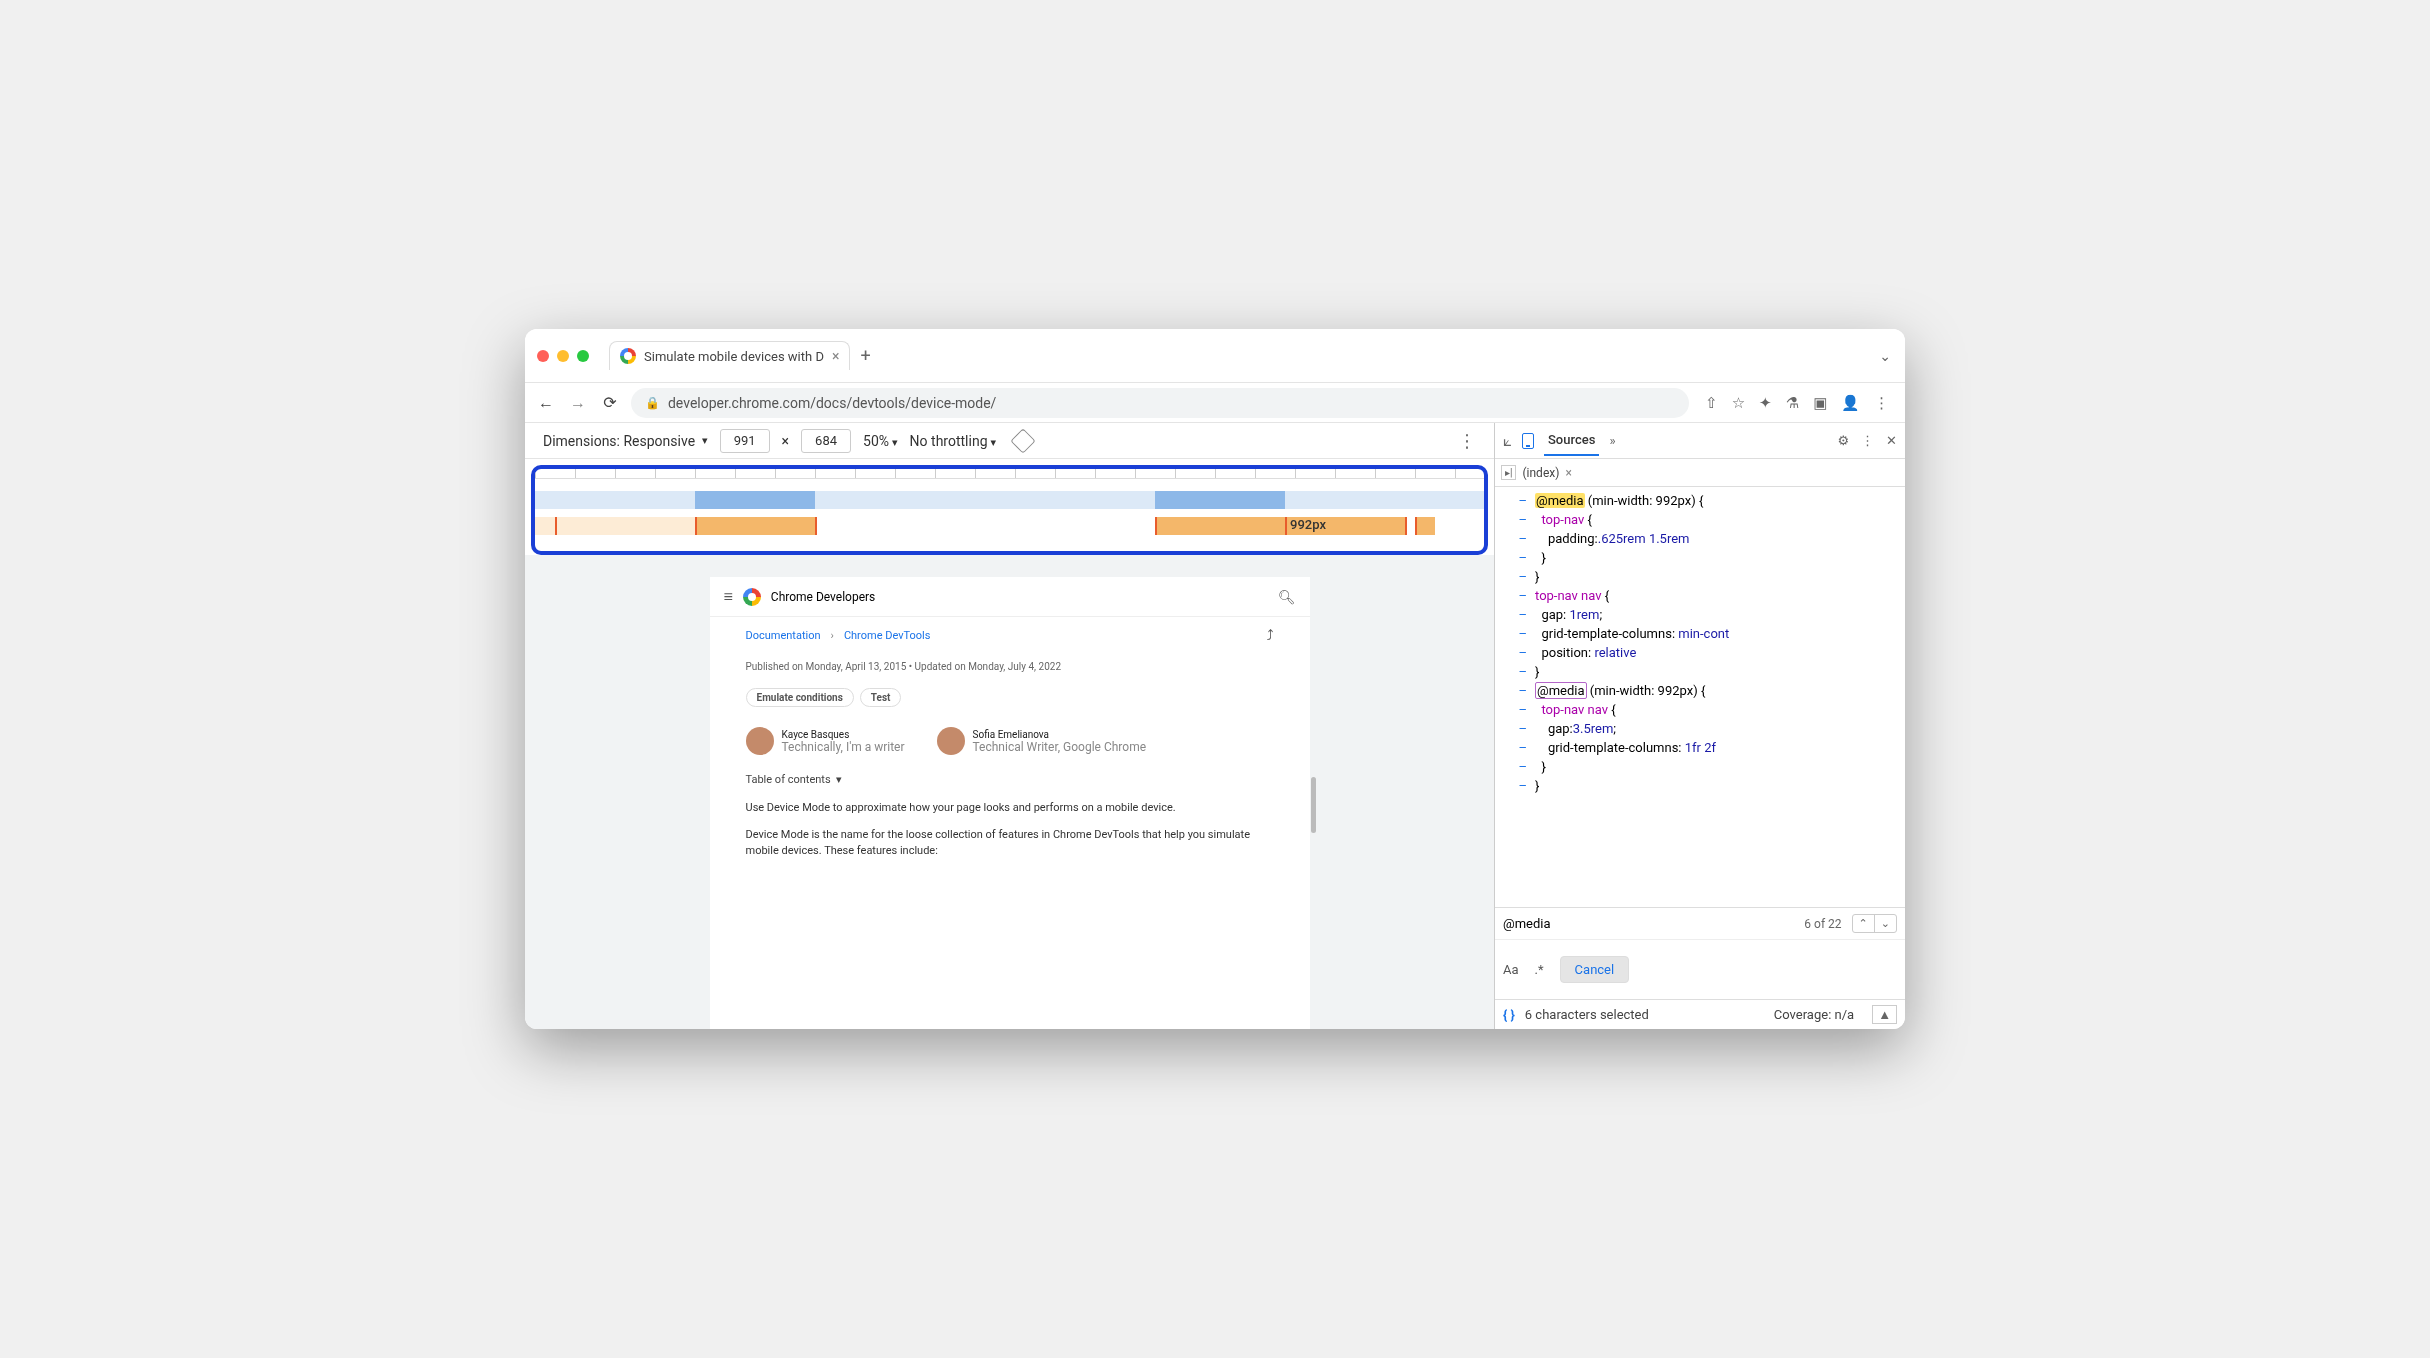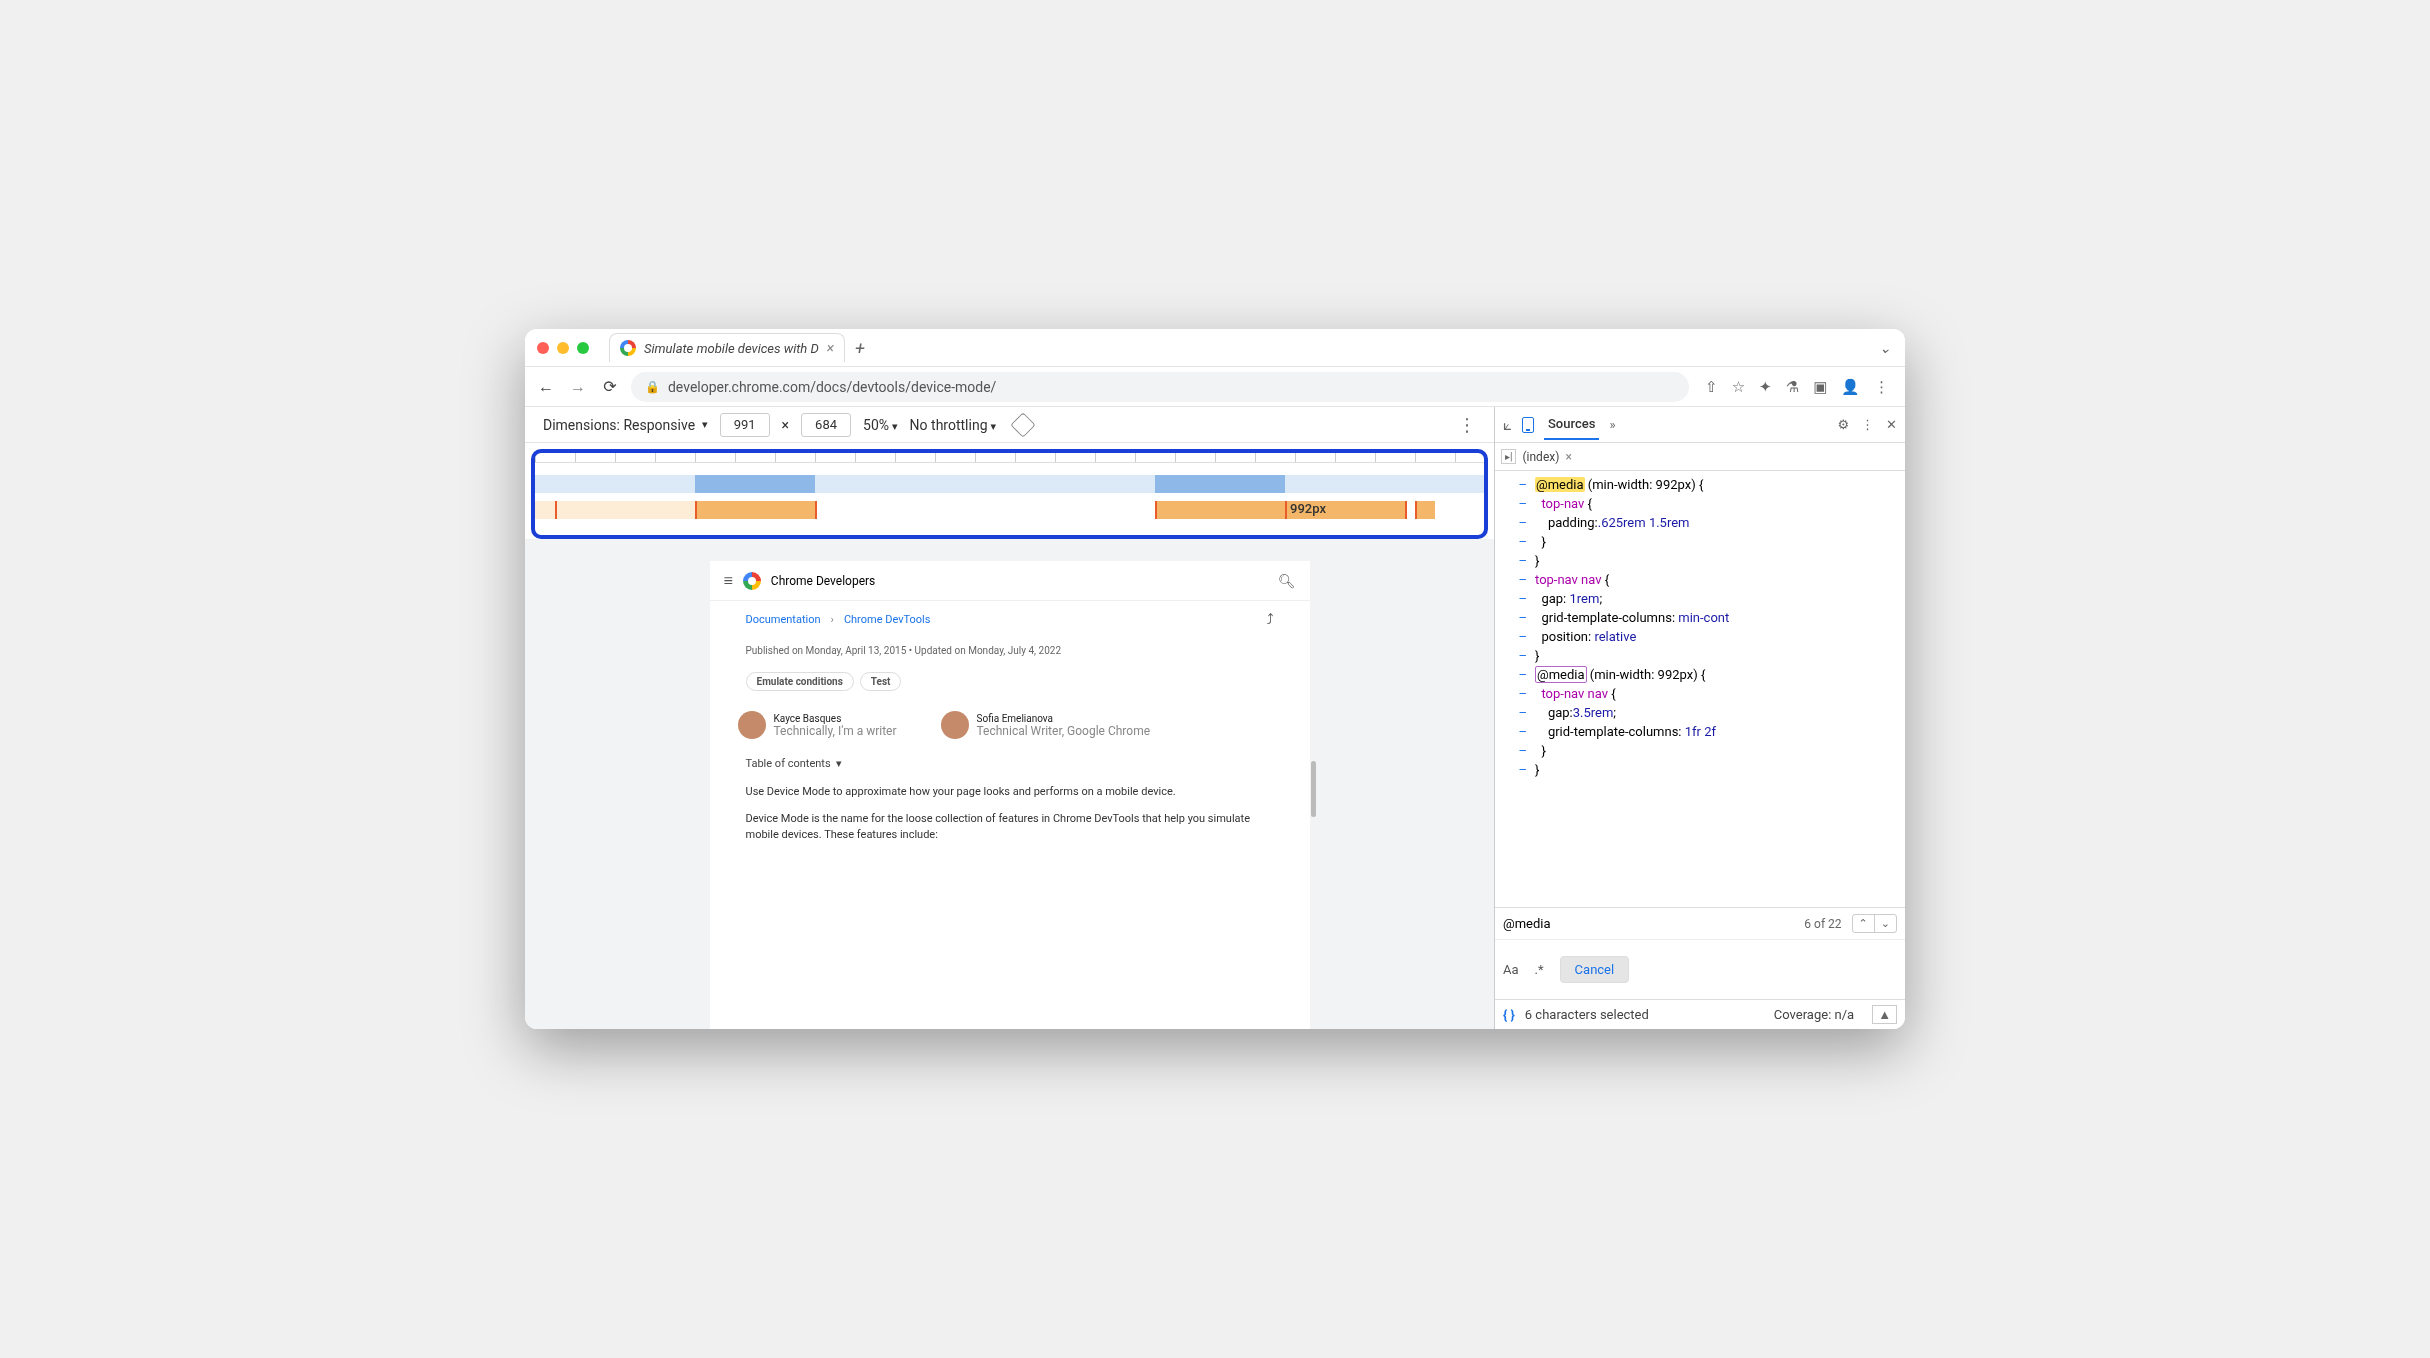--- a/index.html
+++ b/index.html
@@ -1,18 +1,18 @@
 <!DOCTYPE html>
 <html><head>
 <meta charset="utf-8">
 <style>
 * { margin:0; padding:0; box-sizing:border-box; font-family:-apple-system,BlinkMacSystemFont,"Segoe UI",Roboto,sans-serif; }
 body { background:#f0f0f0; display:flex; justify-content:center; align-items:center; min-height:100vh; padding:40px; }
 .window { width:1380px; height:700px; background:#fff; border-radius:12px; box-shadow:0 20px 60px rgba(0,0,0,0.35); overflow:hidden; display:flex; flex-direction:column; }
-.titlebar { height:38px; background:#fff; display:flex; align-items:center; padding:0 12px; border-bottom:1px solid #e4e4e4; position:relative;font-style:italic; }
+.titlebar { height:54px; background:#fff; display:flex; align-items:center; padding:0 12px; border-bottom:1px solid #e4e4e4; position:relative; }
 .traffic { display:flex; gap:8px; margin-right:20px; }
 .dot { width:12px; height:12px; border-radius:50%; }
 .dot.red{background:#ff5f57}.dot.yel{background:#ffbd2e}.dot.grn{background:#28c940}
 .tab { display:flex; align-items:center; background:#fff; border:1px solid #ddd; border-bottom:none; border-radius:8px 8px 0 0; padding:6px 10px; font-size:13px; color:#444; gap:8px; }
 .tab .fav{width:16px;height:16px;border-radius:50%;background:conic-gradient(#ea4335 0 90deg,#fbbc05 90deg 180deg,#34a853 180deg 270deg,#4285f4 270deg 360deg);position:relative;}
 .tab .fav::after{content:"";position:absolute;inset:4px;background:#fff;border-radius:50%;}
 .tab .x{color:#888;font-size:14px;cursor:pointer;}
 .newtab{margin-left:10px;color:#666;font-size:18px;cursor:pointer;}
 .chev{position:absolute;right:14px;color:#666;font-size:14px;}
 .addrbar{height:40px;display:flex;align-items:center;padding:0 10px;gap:10px;border-bottom:1px solid #e4e4e4;}
@@ -44,21 +44,21 @@
 .plogo{width:18px;height:18px;border-radius:50%;background:conic-gradient(#ea4335 0 90deg,#fbbc05 90deg 180deg,#34a853 180deg 270deg,#4285f4 270deg 360deg);position:relative;}
 .plogo::after{content:"";position:absolute;inset:5px;background:#fff;border-radius:50%;}
 .search{margin-left:auto;color:#555;font-size:14px;}
 .crumbs{padding:10px 36px;font-size:11px;color:#1a73e8;display:flex;align-items:center;gap:10px;}
 .crumbs .ar{color:#888;}
 .share{margin-left:auto;color:#555;font-size:14px;}
 .ptitle{padding:4px 36px;font-size:26px;font-weight:400;color:#222;line-height:1.2;}
 .pmeta{padding:8px 36px;font-size:10px;color:#666;}
 .tags{padding:8px 36px;display:flex;gap:6px;}
 .tag{border:1px solid #ddd;border-radius:12px;padding:3px 10px;font-size:10px;color:#555;font-weight:bold;}
-.authors{padding:12px 28px;display:flex;gap:44px;}
+.authors{padding:12px 36px;display:flex;gap:32px;}
 .ath{display:flex;gap:8px;align-items:center;}
 .ava{width:28px;height:28px;border-radius:50%;background:#c48a6a;}
 .ath .name{font-size:10px;color:#222;}
 .ath .role{font-size:12px;color:#888;}
 .toc{padding:6px 36px;font-size:11px;color:#444;}
 .ptext{padding:8px 36px 4px;font-size:11px;color:#333;line-height:1.4;}
 .scrollhint{position:absolute;right:-6px;top:200px;width:5px;height:56px;background:#bbb;border-radius:3px;}
 .devtools{width:410px;display:flex;flex-direction:column;background:#fff;font-size:13px;}
 .dthead{height:36px;display:flex;align-items:center;padding:0 8px;gap:10px;border-bottom:1px solid #ddd;}
 .dthead .sel{color:#666;font-size:15px;}

